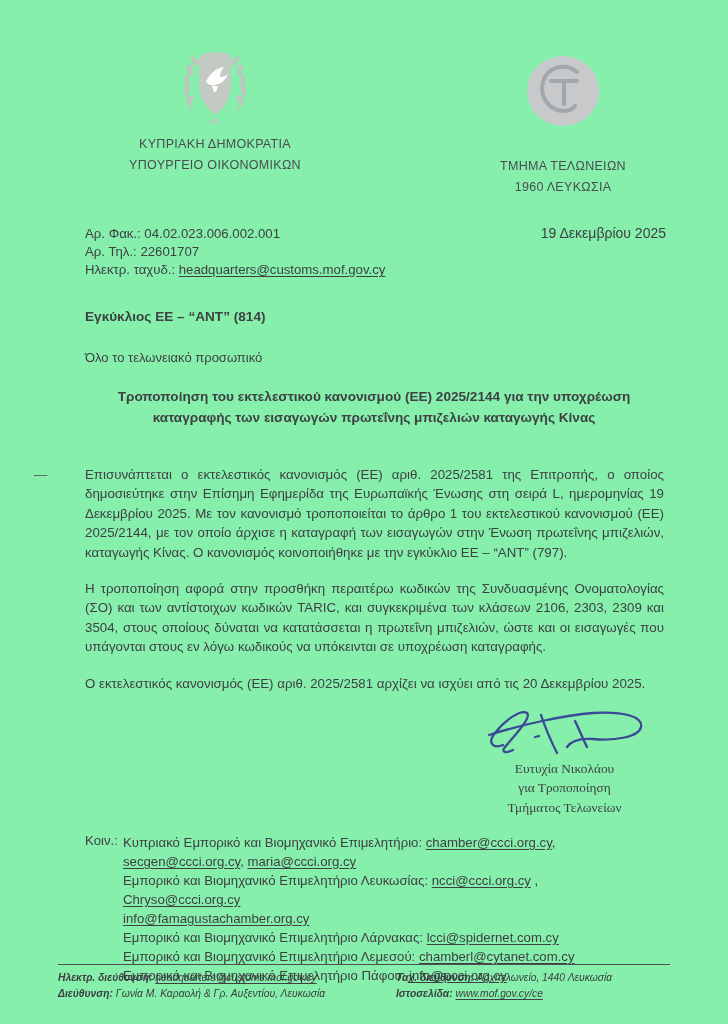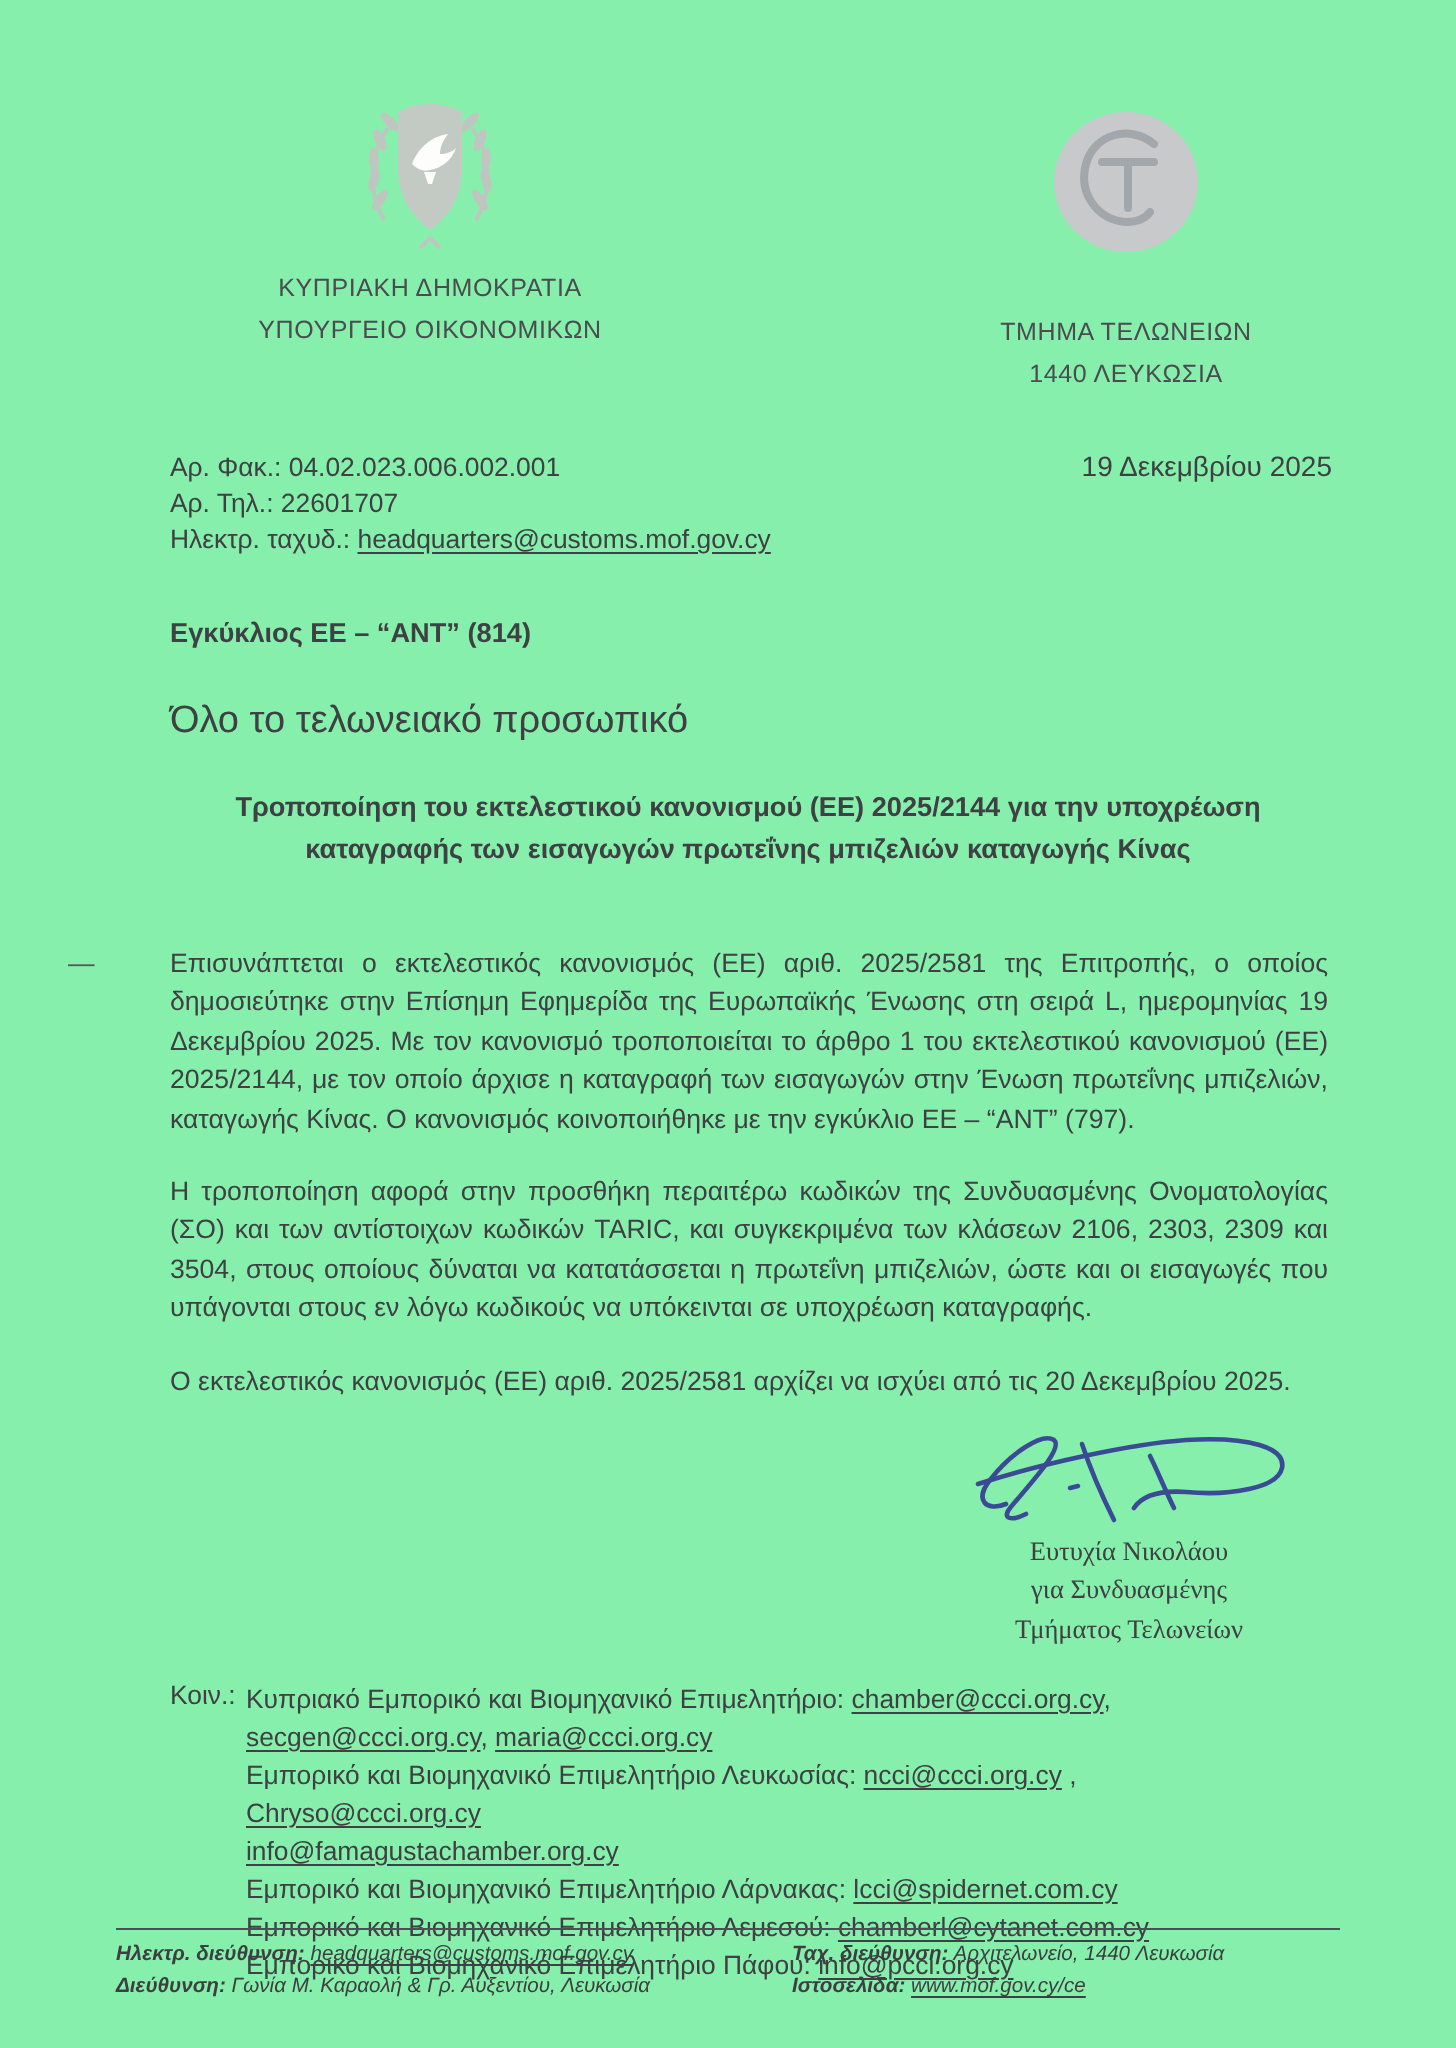--- a/index.html
+++ b/index.html
@@ -20,21 +20,21 @@
   .hdr-line { font-size:12.5px; letter-spacing:.3px; line-height:1.7; color:#4a4c4f; }
   .emblem-wrap { height:86px; display:flex; align-items:flex-start; justify-content:center; }
   .seal-wrap { height:80px; display:flex; align-items:flex-start; justify-content:center; margin-bottom:22px; }
   
   .refrow { display:flex; justify-content:space-between; padding:26px 62px 0 85px; }
   .ref { font-size:13.2px; line-height:1.38; }
   .date { font-size:14px; white-space:nowrap; }
   .doc-link { text-decoration:underline; text-underline-offset:2px; cursor:pointer; color:#3e4043; }
   
   .subject { padding:30px 62px 0 85px; font-weight:bold; font-size:13.6px; }
-  .toline  { padding:26px 62px 0 85px; font-size:19px; }
+  .toline  { padding:26px 62px 0 85px; font-size:13px; }
   
   .titleblock { padding:22px 70px 0 90px; text-align:center; }
   .title { font-weight:bold; font-size:13.6px; line-height:1.5; }
   .subtitle { font-weight:bold; font-size:13.6px; margin-top:9px; text-decoration:underline; text-underline-offset:3px; }
   
   .body { padding:20px 64px 0 85px; }
   .para { position:relative; font-size:13.3px; line-height:1.46; text-align:justify; margin-top:17px; }
   .margin-dash { position:absolute; left:-51px; top:0; font-size:13.3px; color:#55575a; }
   
   .sigblock { width:235px; margin:8px 46px 0 auto; text-align:center;font-family:Liberation Serif, serif; }
@@ -92,21 +92,21 @@
         <svg width="76" height="74" viewBox="0 0 76 74" aria-hidden="true">
           <ellipse cx="38" cy="37" rx="36" ry="35" fill="#c7c9cb"></ellipse>
 
           <path d="M52 18 C40 8 22 13 18 28 C14 43 24 56 38 57 C44 57 48 55 50 52" fill="none" stroke="#a2a7ab" stroke-width="4" stroke-linecap="round"></path>
 
           <path d="M26 27 L52 27" fill="none" stroke="#a2a7ab" stroke-width="4" stroke-linecap="round"></path>
           <path d="M39 27 L39 50" fill="none" stroke="#a2a7ab" stroke-width="4" stroke-linecap="round"></path>
         </svg>
       </div>
       <div class="hdr-line">ΤΜΗΜΑ ΤΕΛΩΝΕΙΩΝ</div>
-      <div class="hdr-line">1440 ΛΕΥΚΩΣΙΑ</div>
+      <div class="hdr-line">1960 ΛΕΥΚΩΣΙΑ</div>
     </div>
   </div>
 
   <div class="refrow">
     <div class="ref">
       <div><span>Αρ. Φακ.: </span><span>04.02.023.006.002.001</span></div>
       <div><span>Αρ. Τηλ.: </span><span>22601707</span></div>
       <div><span>Ηλεκτρ. ταχυδ.: </span><span class="doc-link">headquarters@customs.mof.gov.cy</span></div>
     </div>
     <div class="date">19 Δεκεμβρίου 2025</div>
@@ -136,21 +136,21 @@
     <svg width="180" height="58" viewBox="0 0 180 58" style="margin:0 auto;">
       <g fill="none" stroke="#3b4a95" stroke-width="2.3" stroke-linecap="round">
         <path d="M28 44 C18 48 12 42 20 32 C30 19 46 8 52 12 C57 16 40 34 30 46 C26 51 30 53 38 49"></path>
         <path d="M14 34 C45 24 90 14 118 12 C150 10 168 16 166 26 C164 36 140 40 118 38 C104 37 96 40 92 46"></path>
         <path d="M66 14 C70 26 76 40 82 52"></path>
         <path d="M60 36 L64 35"></path>
         <path d="M100 20 C104 28 108 38 112 46"></path>
       </g>
     </svg>
     <div class="sigline">Ευτυχία Νικολάου</div>
-    <div class="sigline">για Συνδυασμένης</div>
+    <div class="sigline">για Τροποποίηση</div>
     <div class="sigline">Τμήματος Τελωνείων</div>
   </div>
 
   <div class="cc">
     <div class="cc-label">Κοιν.:</div>
     <div>
         <div class="cc-line"><span>Κυπριακό Εμπορικό και Βιομηχανικό Επιμελητήριο: </span><span class="doc-link">chamber@ccci.org.cy</span><span>,</span></div>
         <div class="cc-line"><span class="doc-link">secgen@ccci.org.cy</span><span>, </span><span class="doc-link">maria@ccci.org.cy</span></div>
         <div class="cc-line"><span>Εμπορικό και Βιομηχανικό Επιμελητήριο Λευκωσίας: </span><span class="doc-link">ncci@ccci.org.cy</span><span> ,</span></div>
         <div class="cc-line"><span class="doc-link">Chryso@ccci.org.cy</span></div>

